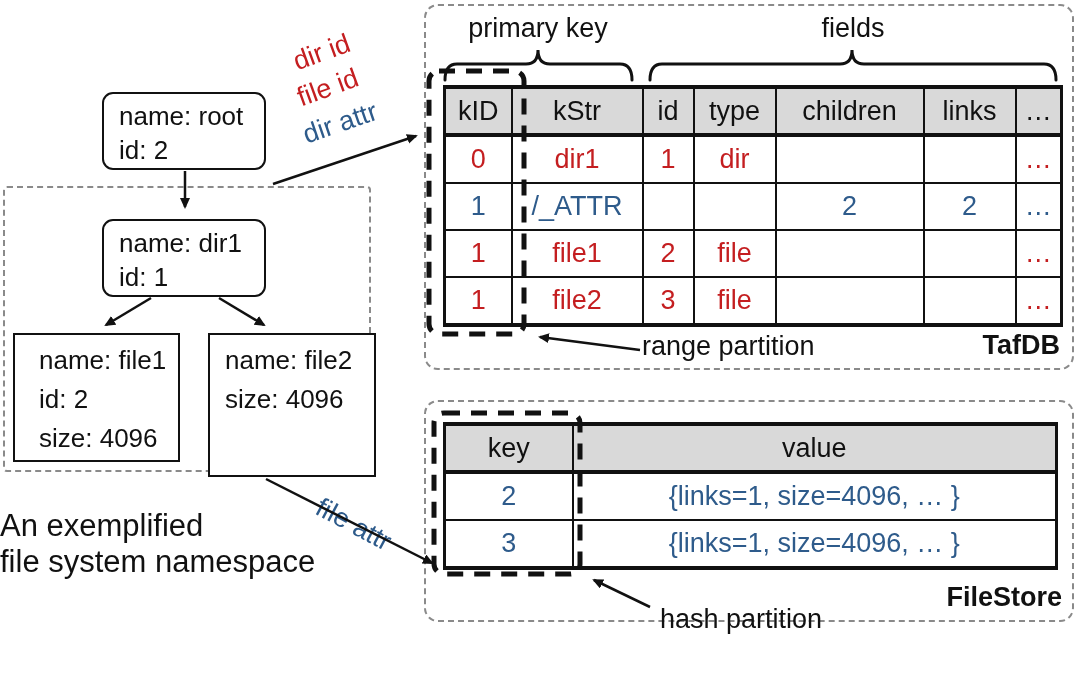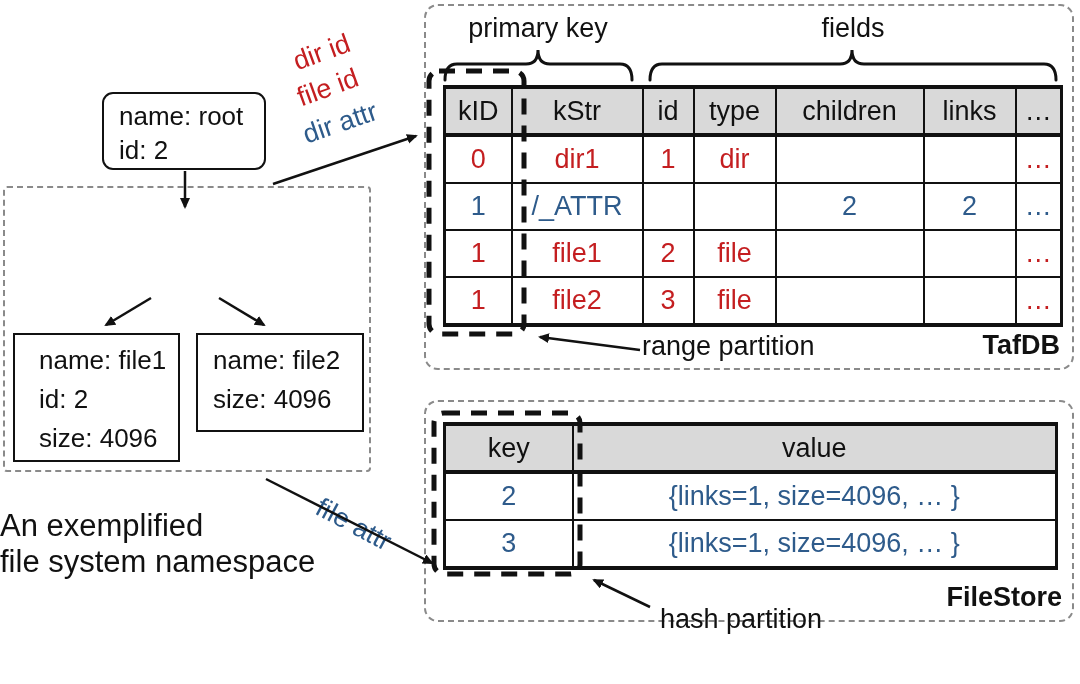--- a/index.html
+++ b/index.html
@@ -35,21 +35,21 @@
     line-height: 34px;
     padding: 5px 4px 0 15px;
     box-sizing: border-box;
     z-index: 3;
     white-space: nowrap;
   }
   .node.rounded { border-radius: 11px; }
   .node-root  { left: 102px; top: 92px;  width: 164px; height: 78px; }
   .node-dir1  { left: 102px; top: 219px; width: 164px; height: 78px; }
   .node-file1 { left: 13px;  top: 333px; width: 167px; height: 129px; line-height: 39px; padding-top: 6px; padding-left: 24px; }
-  .node-file2 { left: 196px; top: 333px; width: 168px; height: 99px; line-height: 39px; padding-top: 6px; }
+  .node-file2 { left: 208px; top: 333px; width: 168px; height: 144px; line-height: 39px; padding-top: 6px; }
 
   .caption {
     position: absolute; left: 0; top: 508px; width: 390px;
     text-align: left; font-size: 31px; line-height: 36px; z-index: 3;
   }
 
   
   .rot-label {
     position: absolute; font-size: 27px; white-space: nowrap;
     transform-origin: left top; z-index: 4;
@@ -112,20 +112,24 @@
 
 <div class="page">
 
   <div class="dash-container ns-box"></div>
   <div class="dash-container taf-box"></div>
   <div class="dash-container fs-box"></div>
 
   <div class="node rounded node-root">
     <div>name: root</div>
     <div>id: 2</div>
+  </div>
+  <div class="node rounded node-dir1">
+    <div>name: dir1</div>
+    <div>id: 1</div>
   </div>
   <div class="node node-file1">
     <div>name: file1</div>
     <div>id: 2</div>
     <div>size: 4096</div>
   </div>
   <div class="node node-file2">
     <div>name: file2</div>
     <div>size: 4096</div>
   </div>

